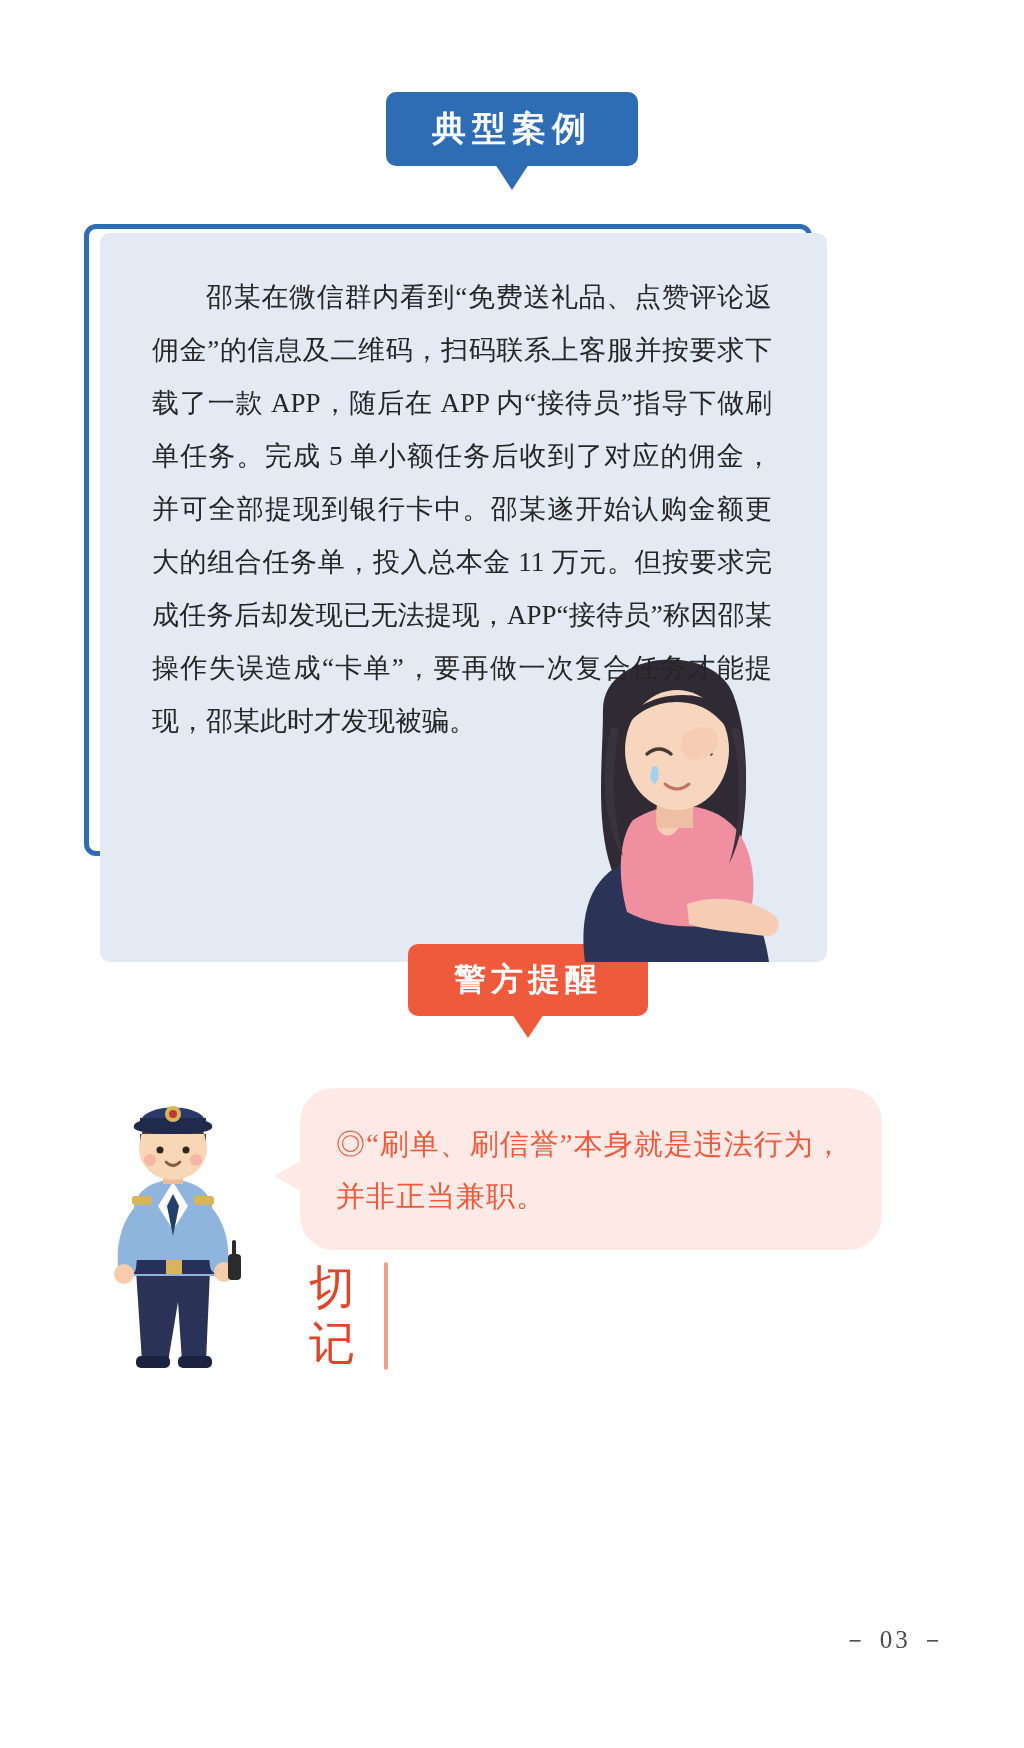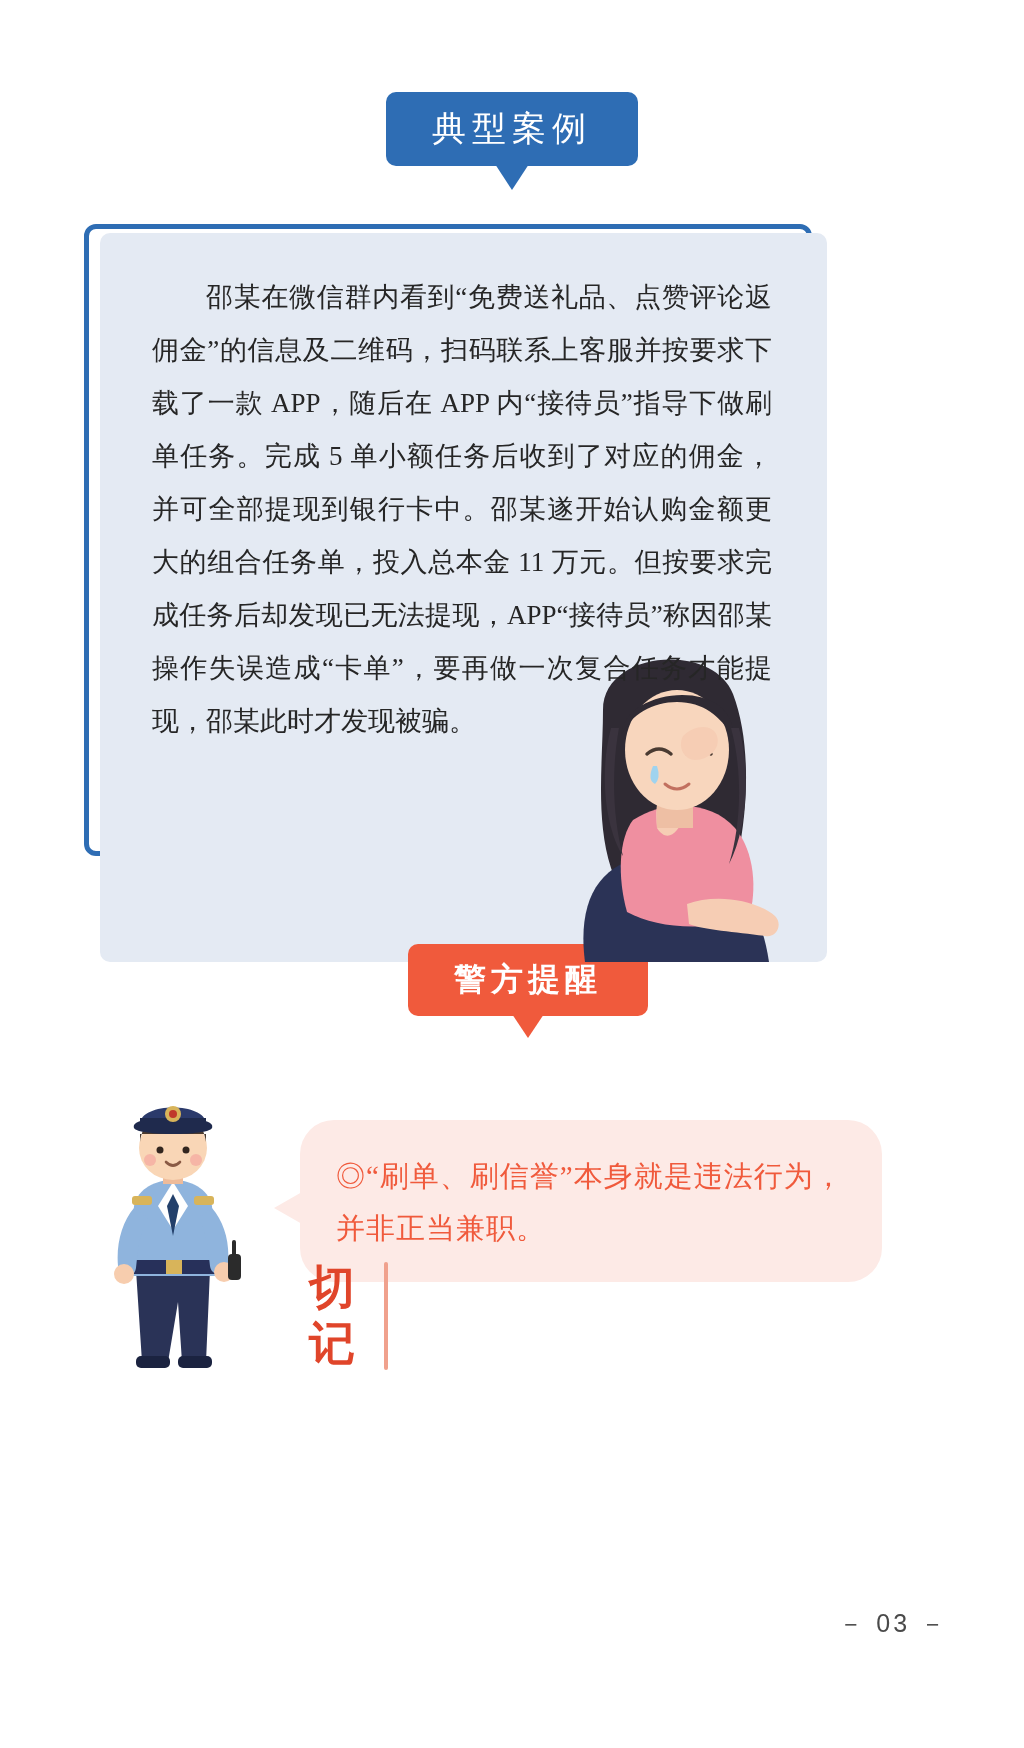--- a/index.html
+++ b/index.html
@@ -25,21 +25,21 @@
     justify-content: center;
   }
   .case-badge {
     position: relative;
     width: 252px;
     height: 74px;
     background: #2e6db4;
     border-radius: 10px;
     color: #ffffff;
     font-size: 34px;
-    font-weight: normal;
+    font-weight: bold;
     letter-spacing: 6px;
     display: flex;
     align-items: center;
     justify-content: center;
   }
   .case-badge::after {
     content: "";
     position: absolute;
     bottom: -24px;
     left: 50%;
@@ -132,21 +132,20 @@
   .bubble {
     position: absolute;
     top: 1088px;
     left: 300px;
     width: 582px;
     min-height: 134px;
     background: #fdeae6;
     border-radius: 34px;
     box-sizing: border-box;
     padding: 30px 32px 28px 36px;
-    margin-top: 32px;
   }
   .bubble::before {
     content: "";
     position: absolute;
     left: -26px;
     top: 72px;
     width: 0;
     height: 0;
     border-top: 16px solid transparent;
     border-bottom: 16px solid transparent;
@@ -166,21 +165,21 @@
     left: 292px;
     width: 600px;
     display: flex;
     align-items: flex-start;
   }
   .remember-stamp {
     width: 80px;
     font-size: 46px;
     line-height: 56px;
     color: #e0452a;
-    font-weight: bold;
+    font-weight: normal;
     font-family: "Liberation Serif", serif;
     text-align: center;
     padding-top: 4px;
   }
   .remember-divider {
     width: 4px;
     background: #f0a18d;
     height: 108px;
     margin: 6px 20px 0 12px;
     border-radius: 2px;
@@ -200,25 +199,25 @@
     left: 78px;
     top: 1090px;
     width: 190px;
     height: 280px;
   }
 
   
   .page-number {
     position: absolute;
     right: 76px;
-    bottom: 108px;
+    bottom: 92px;
     font-size: 25px;
     color: #4a4a4a;
     letter-spacing: 3px;
-    font-family: Liberation Sans, sans-serif;
+    font-family: Liberation Serif, serif;
   }
 </style>
 </head>
 <body>
 
 <div class="case-badge-wrap">
   <div class="case-badge">
     <span>典型案例</span>
   </div>
 </div>

